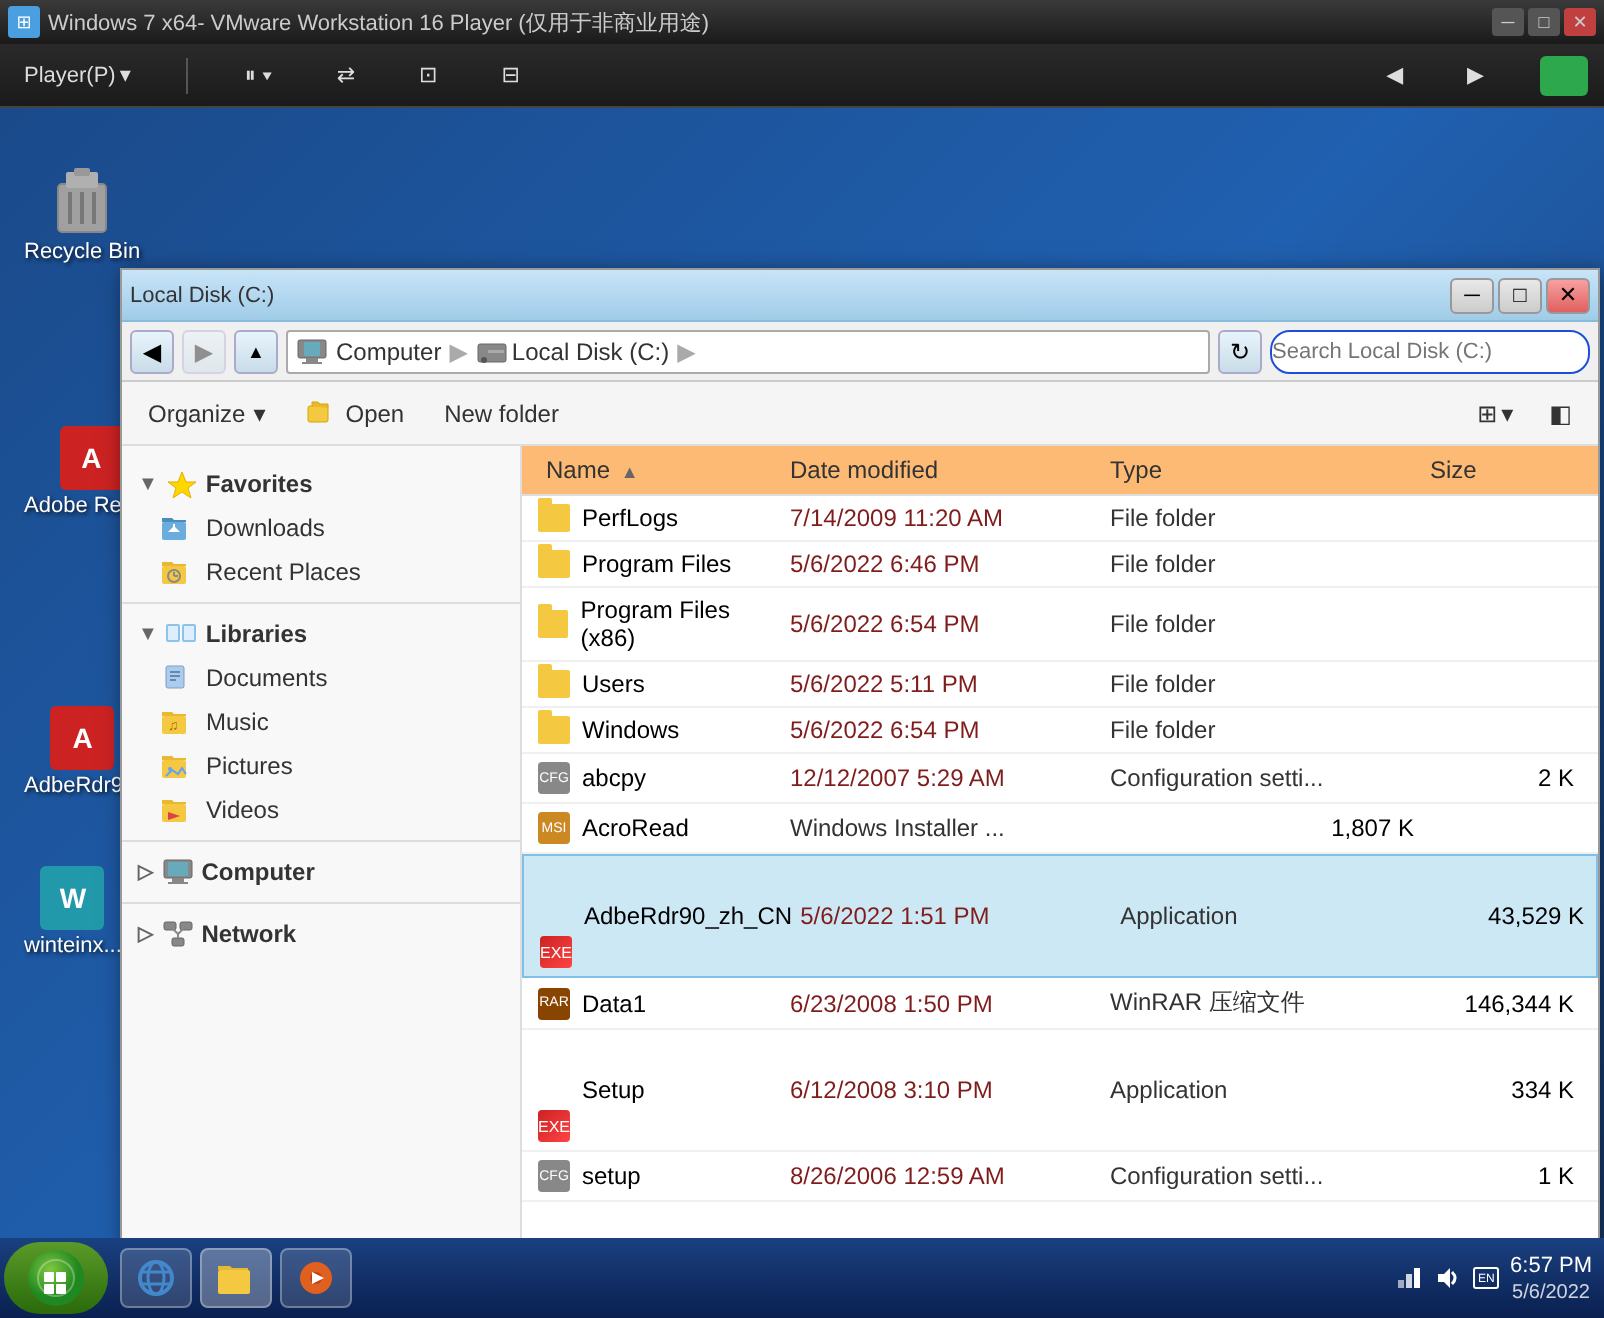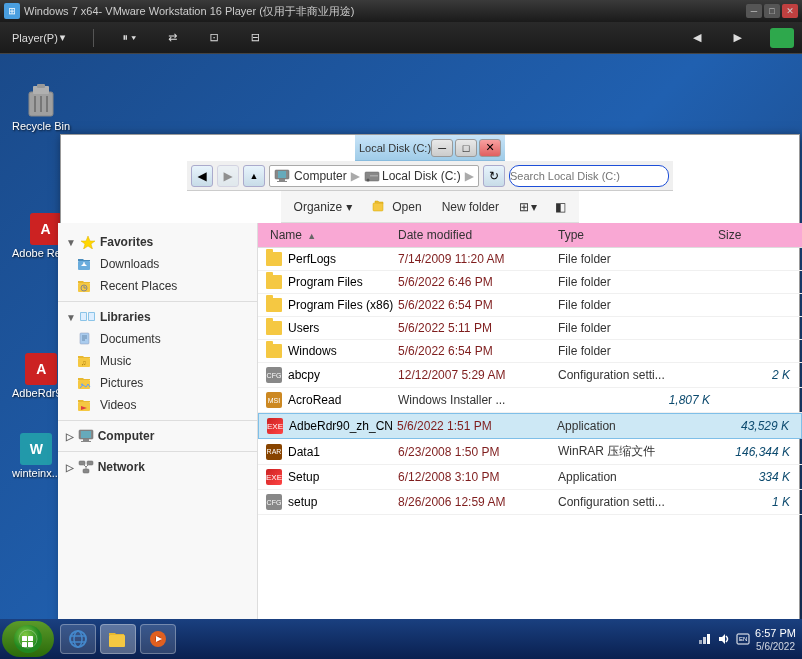--- a/index.html
+++ b/index.html
@@ -32,21 +32,21 @@
     .desktop-icon { position: absolute; display: flex; flex-direction: column; align-items: center; gap: 2px; cursor: pointer; padding: 4px; border-radius: 4px; }
     .desktop-icon .icon-label { color: white; font-size: 11px; text-align: center; text-shadow: 1px 1px 2px rgba(0,0,0,0.8); }
 
     
     .recycle-bin-icon { top: 14px; left: 8px; }
 
     
     .explorer-window {
       position: absolute; top: 80px; left: 60px; width: 740px; height: 510px;
       background: #fff; border: 1px solid #999; box-shadow: 2px 2px 10px rgba(0,0,0,0.5);
-      display: flex; flex-direction: column; align-items: center;
+      display: flex; flex-direction: column;
     }
     .explorer-titlebar {
       height: 26px; background: linear-gradient(to bottom, #c8e4f8, #a0cce8);
       display: flex; align-items: center; justify-content: space-between;
       padding: 0 4px; border-bottom: 1px solid #88bbdd;
     }
     .explorer-titlebar-title { font-size: 11px; color: #333; }
     .explorer-titlebar-btns { display: flex; gap: 2px; }
     .explorer-titlebar-btn { width: 22px; height: 18px; background: linear-gradient(to bottom, #e8e8e8, #ccc); border: 1px solid #999; border-radius: 3px; display: flex; align-items: center; justify-content: center; font-size: 11px; cursor: pointer; }
     .explorer-titlebar-btn.close-btn { background: linear-gradient(to bottom, #f8a0a0, #e06060); }
@@ -94,35 +94,35 @@
       padding: 3px 8px 3px 20px; font-size: 12px; color: #333;
       display: flex; align-items: center; gap: 6px; cursor: pointer; border-radius: 2px;
     }
     .sidebar-item-icon { width: 16px; height: 16px; flex-shrink: 0; }
     .sidebar-section-header .expand-icon { font-size: 10px; color: #666; }
 
     
     .file-list-area { flex: 1; overflow-y: auto; }
     .file-list-header {
       display: grid; grid-template-columns: 1fr 160px 160px 80px;
-      padding: 2px 8px; background: #f9a8d4; border-bottom: 1px solid #ddd;
+      padding: 2px 8px; background: #fdba74; border-bottom: 1px solid #ddd;
       position: sticky; top: 0;
     }
     .file-list-header-col { font-size: 12px; color: #333; padding: 3px 4px; cursor: pointer; }
     .sort-arrow { color: #666; font-size: 9px; margin-left: 2px; }
     .file-row {
       display: grid; grid-template-columns: 1fr 160px 160px 80px;
       padding: 1px 8px; border-bottom: 1px solid #f0f0f0;
       align-items: center; cursor: pointer;
     }
     .file-row.selected { background: #cde8f5; border: 1px solid #7fbfe8; }
     .file-row-name { display: flex; align-items: center; gap: 6px; font-size: 12px; padding: 3px 0; }
     .file-row-date { font-size: 12px; color: #7f1d1d; padding: 3px 4px; }
     .file-row-type { font-size: 12px; color: #333; padding: 3px 4px; }
-    .file-row-size { font-size: 12px; color: #0c4a6e; padding: 3px 4px; text-align: right; font-style: italic; }
+    .file-row-size { font-size: 12px; color: #000000; padding: 3px 4px; text-align: right; }
     .folder-icon-sm { width: 16px; height: 14px; background: #f5c842; border-radius: 1px; position: relative; }
     .folder-icon-sm::before { content: ''; position: absolute; top: -3px; left: 0; width: 7px; height: 4px; background: #f5c842; border-radius: 1px 1px 0 0; }
 
     
     .status-bar { height: 22px; background: #f0f0f0; border-top: 1px solid #ccc; display: flex; align-items: center; padding: 0 8px; font-size: 11px; color: #666; }
 
     
     .taskbar { position: absolute; bottom: 0; left: 0; width: 100%; height: 40px; background: linear-gradient(to bottom, #1a4080 0%, #0a2050 100%); display: flex; align-items: center; padding: 0 2px; }
     .start-btn { width: 52px; height: 36px; background: linear-gradient(to bottom, #5a9a2a, #2a6a0a); border-radius: 18px; display: flex; align-items: center; justify-content: center; cursor: pointer; margin-right: 4px; font-size: 10px; color: white; font-weight: bold; }
     .taskbar-item { height: 30px; min-width: 36px; background: rgba(255,255,255,0.15); border: 1px solid rgba(255,255,255,0.3); border-radius: 4px; display: flex; align-items: center; justify-content: center; cursor: pointer; padding: 0 6px; margin: 0 2px; font-size: 11px; color: white; }
@@ -131,21 +131,21 @@
     .tray-time { color: white; font-size: 11px; text-align: center; line-height: 1.3; }
     .tray-date { color: rgba(255,255,255,0.8); font-size: 10px; }
 
     
     .icon-red { width: 32px; height: 32px; background: #cc2222; border-radius: 3px; display: flex; align-items: center; justify-content: center; color: white; font-size: 14px; font-weight: bold; }
     .icon-teal { width: 32px; height: 32px; background: #2299aa; border-radius: 3px; display: flex; align-items: center; justify-content: center; color: white; font-size: 14px; font-weight: bold; }
 
     
     .sidebar-divider { height: 1px; background: #ddd; margin: 4px 0; }
 
-    .file-exe-icon { width: 16px; height: 16px; background: linear-gradient(135deg, #cc2222, #ff4444); border-radius: 2px; display: flex; align-items: center; justify-content: center; color: white; font-size: 8px; }
+    .file-exe-icon { width: 16px; height: 16px; background: linear-gradient(135deg, #cc2222, #ff4444); border-radius: 2px; display: flex; align-items: center; justify-content: center; color: white; font-size: 8px; margin-top: 36px; }
     .file-cfg-icon { width: 16px; height: 16px; background: #888; border-radius: 2px; display: flex; align-items: center; justify-content: center; color: white; font-size: 7px; }
     .file-msi-icon { width: 16px; height: 16px; background: #cc8822; border-radius: 2px; display: flex; align-items: center; justify-content: center; color: white; font-size: 7px; }
     .file-rar-icon { width: 16px; height: 16px; background: #884400; border-radius: 2px; display: flex; align-items: center; justify-content: center; color: white; font-size: 7px; }
   </style>
 </head>
 <body>
 
 <div class="vmware-titlebar">
   <div class="vmware-titlebar-left">
     <div class="vm-icon">⊞</div>

